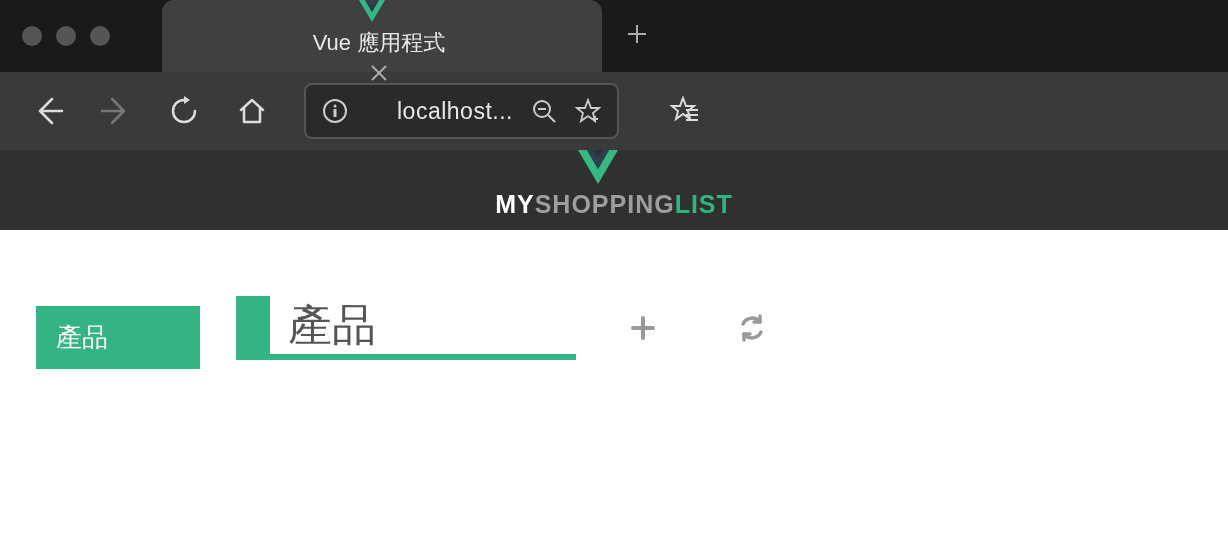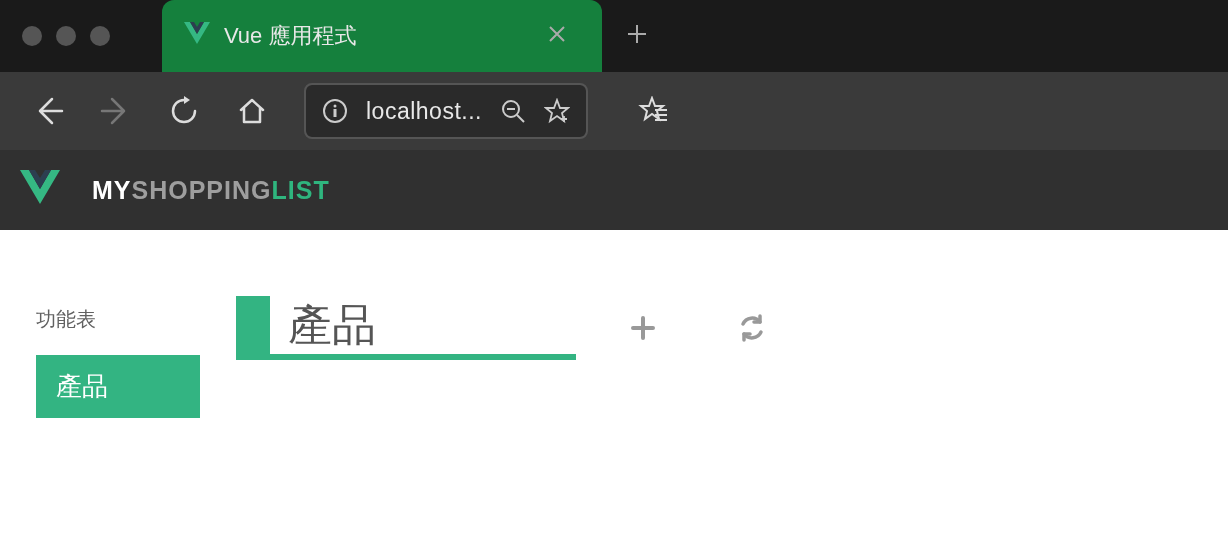--- a/index.html
+++ b/index.html
@@ -3,35 +3,35 @@
   <meta charset="utf-8">
   <style>
     * { margin: 0; padding: 0; box-sizing: border-box; }
     body { font-family: -apple-system, BlinkMacSystemFont, "Segoe UI", Arial, sans-serif; background: #fff; width: 1228px; height: 544px; overflow: hidden; }
 
     
     .browser-chrome { background: #3a3a3a; }
     .tab-bar { display: flex; align-items: center; height: 72px; background: #1a1a1a; }
     .window-controls { display: flex; gap: 14px; padding: 0 22px; }
     .window-dot { width: 20px; height: 20px; border-radius: 50%; background: #555; }
-    .tab { display: flex; align-items: center; background: #15803d; height: 72px; padding: 0 28px 0 22px; margin-left: 30px; border-radius: 12px 12px 0 0; min-width: 440px; position: relative; }
+    .tab { display: flex; align-items: center; background: #404040; height: 72px; padding: 0 28px 0 22px; margin-left: 30px; border-radius: 12px 12px 0 0; min-width: 440px; position: relative; flex-direction: column; }
     .tab-icon { margin-right: 14px; }
     .tab-title { color: #e8e8e8; font-size: 22px; flex: 1; }
     .tab-close { color: #aaa; font-size: 22px; cursor: pointer; padding: 4px 8px; }
     .new-tab { color: #aaa; font-size: 28px; padding: 0 24px; cursor: pointer; }
 
     .toolbar { display: flex; align-items: center; height: 78px; padding: 0 18px; gap: 8px; background: #3a3a3a; }
     .nav-btn { width: 60px; height: 60px; display: flex; align-items: center; justify-content: center; cursor: pointer; color: #ddd; }
     .address-bar { display: flex; align-items: center; background: #2a2a2a; outline: 2px solid #555; border-radius: 6px; height: 52px; padding: 0 16px; gap: 18px; margin-left: 16px; }
-    .address-text { color: #e8e8e8; font-size: 23px; letter-spacing: 0.5px; }
+    .address-text { color: #e8e8e8; font-size: 23px; letter-spacing: 0.5px; margin-left: 31px; }
     .addr-icon { color: #bbb; display: flex; align-items: center; }
     .collections-btn { margin-left: 28px; }
 
     
-    .app-header { background: #303030; height: 80px; display: flex; align-items: center; padding: 0 20px; }
+    .app-header { background: #303030; height: 80px; display: flex; align-items: center; padding: 0 20px; flex-direction: column; }
     .app-logo-icon { margin-right: 32px; }
     .brand { font-size: 25px; font-weight: 700; letter-spacing: 1px; }
     .brand-my { color: #fff; }
     .brand-shopping { color: #9e9e9e; }
     .brand-list { color: #2fb57e; }
 
     
     .main { display: flex; }
     .sidebar { width: 200px; padding: 76px 0 0 36px; }
     .sidebar-title { color: #616161; font-size: 20px; margin-bottom: 22px; font-weight: 400; }
@@ -139,21 +139,20 @@
         <path d="M9 0 L20 19 L31 0 L25 0 L20 8 L15 0 Z" fill="#2c3e50"></path>
       </svg>
   </span>
   <div class="brand">
     <span class="brand-my">MY</span><span class="brand-shopping">SHOPPING</span><span class="brand-list">LIST</span>
   </div>
 </div>
 
 <div class="main">
   <div class="sidebar">
-    <div class="sidebar-title">功能表</div>
     <div class="sidebar-item active">產品</div>
   </div>
 
   <div class="content">
     <div class="page-title-row">
       <div class="page-title-wrap">
         <div class="title-accent"></div>
         <div class="page-title-text">產品</div>
       </div>
       <div class="action-icon">

